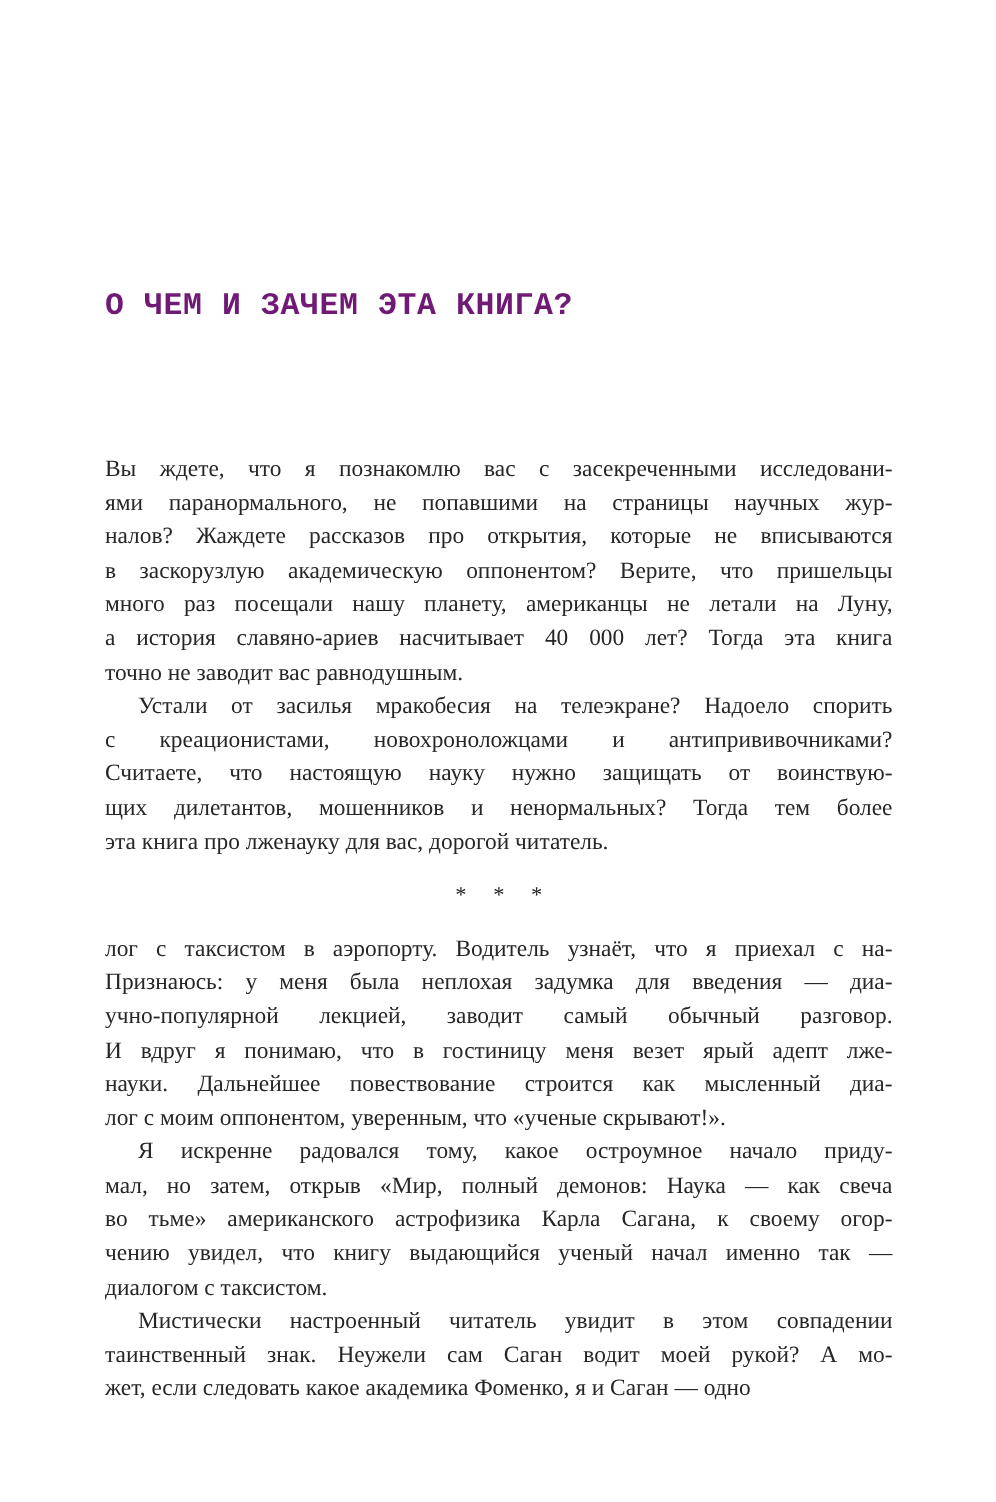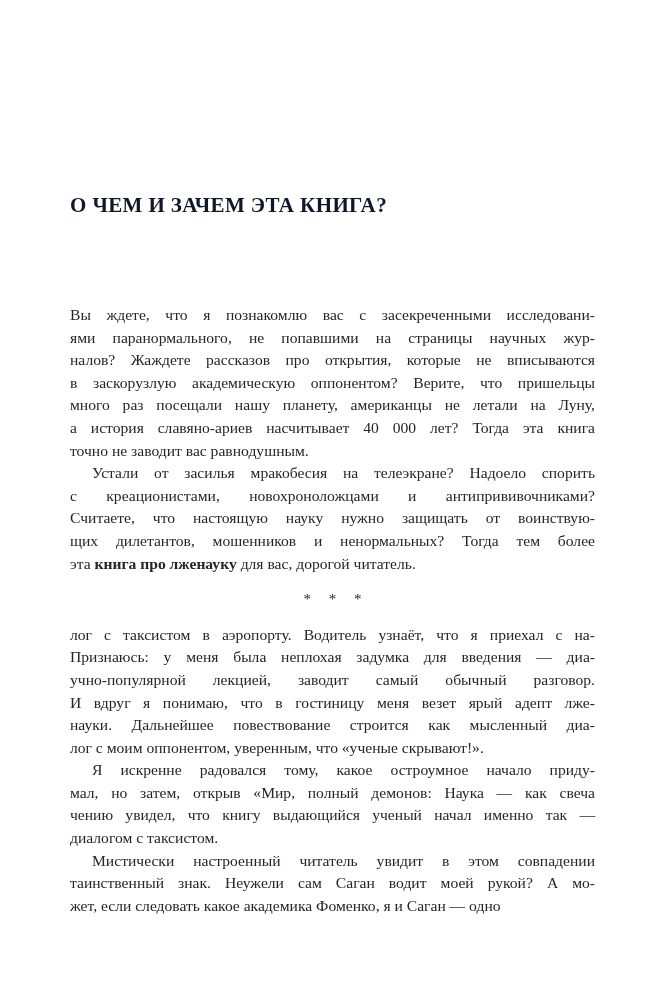--- a/index.html
+++ b/index.html
@@ -14,43 +14,43 @@
     color: #262626;
   }
   .content {
     position: absolute;
     left: 70px;
     right: 69px;
     top: 0;
   }
   .title {
     margin-top: 193px;
-    font-family: Liberation Serif, serif;
+    font-family: Liberation Mono, monospace;
     font-weight: 700;
     font-size: 21px;
     letter-spacing: 0.4px;
-    color: #0f172a;
+    color: #701a75;
   }
   .body {
     margin-top: 86px;
     font-size: 15.6px;
   }
   .line {
     line-height: 22.6px;
     text-align: justify;
     text-align-last: justify;
   }
   .line.last {
     text-align-last: left;
   }
   .paragraph.indent .line:first-child {
     text-indent: 22px;
   }
   .bold {
-    font-weight: 700;
+    font-weight: 400;
   }
   .separator {
     line-height: 22.6px;
     margin: 13px 0;
     text-align: center;
     text-align-last: center;
     font-size: 15px;
     letter-spacing: 7px;
     text-indent: 7px;
     color: #262626;
@@ -84,20 +84,21 @@
           <div class="line"><span>лог с таксистом в аэропорту. Водитель узнаёт, что я приехал с на-</span></div>
           <div class="line"><span>Признаюсь: у меня была неплохая задумка для введения — диа-</span></div>
           <div class="line"><span>учно-популярной лекцией, заводит самый обычный разговор.</span></div>
           <div class="line"><span>И вдруг я понимаю, что в гостиницу меня везет ярый адепт лже-</span></div>
           <div class="line"><span>науки. Дальнейшее повествование строится как мысленный диа-</span></div>
           <div class="line last"><span>лог с моим оппонентом, уверенным, что «ученые скрывают!».</span></div>
         </div>
         <div class="paragraph indent">
           <div class="line"><span>Я искренне радовался тому, какое остроумное начало приду-</span></div>
           <div class="line"><span>мал, но затем, открыв «Мир, полный демонов: Наука — как свеча</span></div>
+          <div class="line"><span>во тьме» американского астрофизика Карла Сагана, к своему огор-</span></div>
           <div class="line"><span>чению увидел, что книгу выдающийся ученый начал именно так —</span></div>
           <div class="line last"><span>диалогом с таксистом.</span></div>
         </div>
         <div class="paragraph indent">
           <div class="line"><span>Мистически настроенный читатель увидит в этом совпадении</span></div>
           <div class="line"><span>таинственный знак. Неужели сам Саган водит моей рукой? А мо-</span></div>
           <div class="line last"><span>жет, если следовать какое академика Фоменко, я и Саган — одно</span></div>
         </div>
       </div>
   </div>

